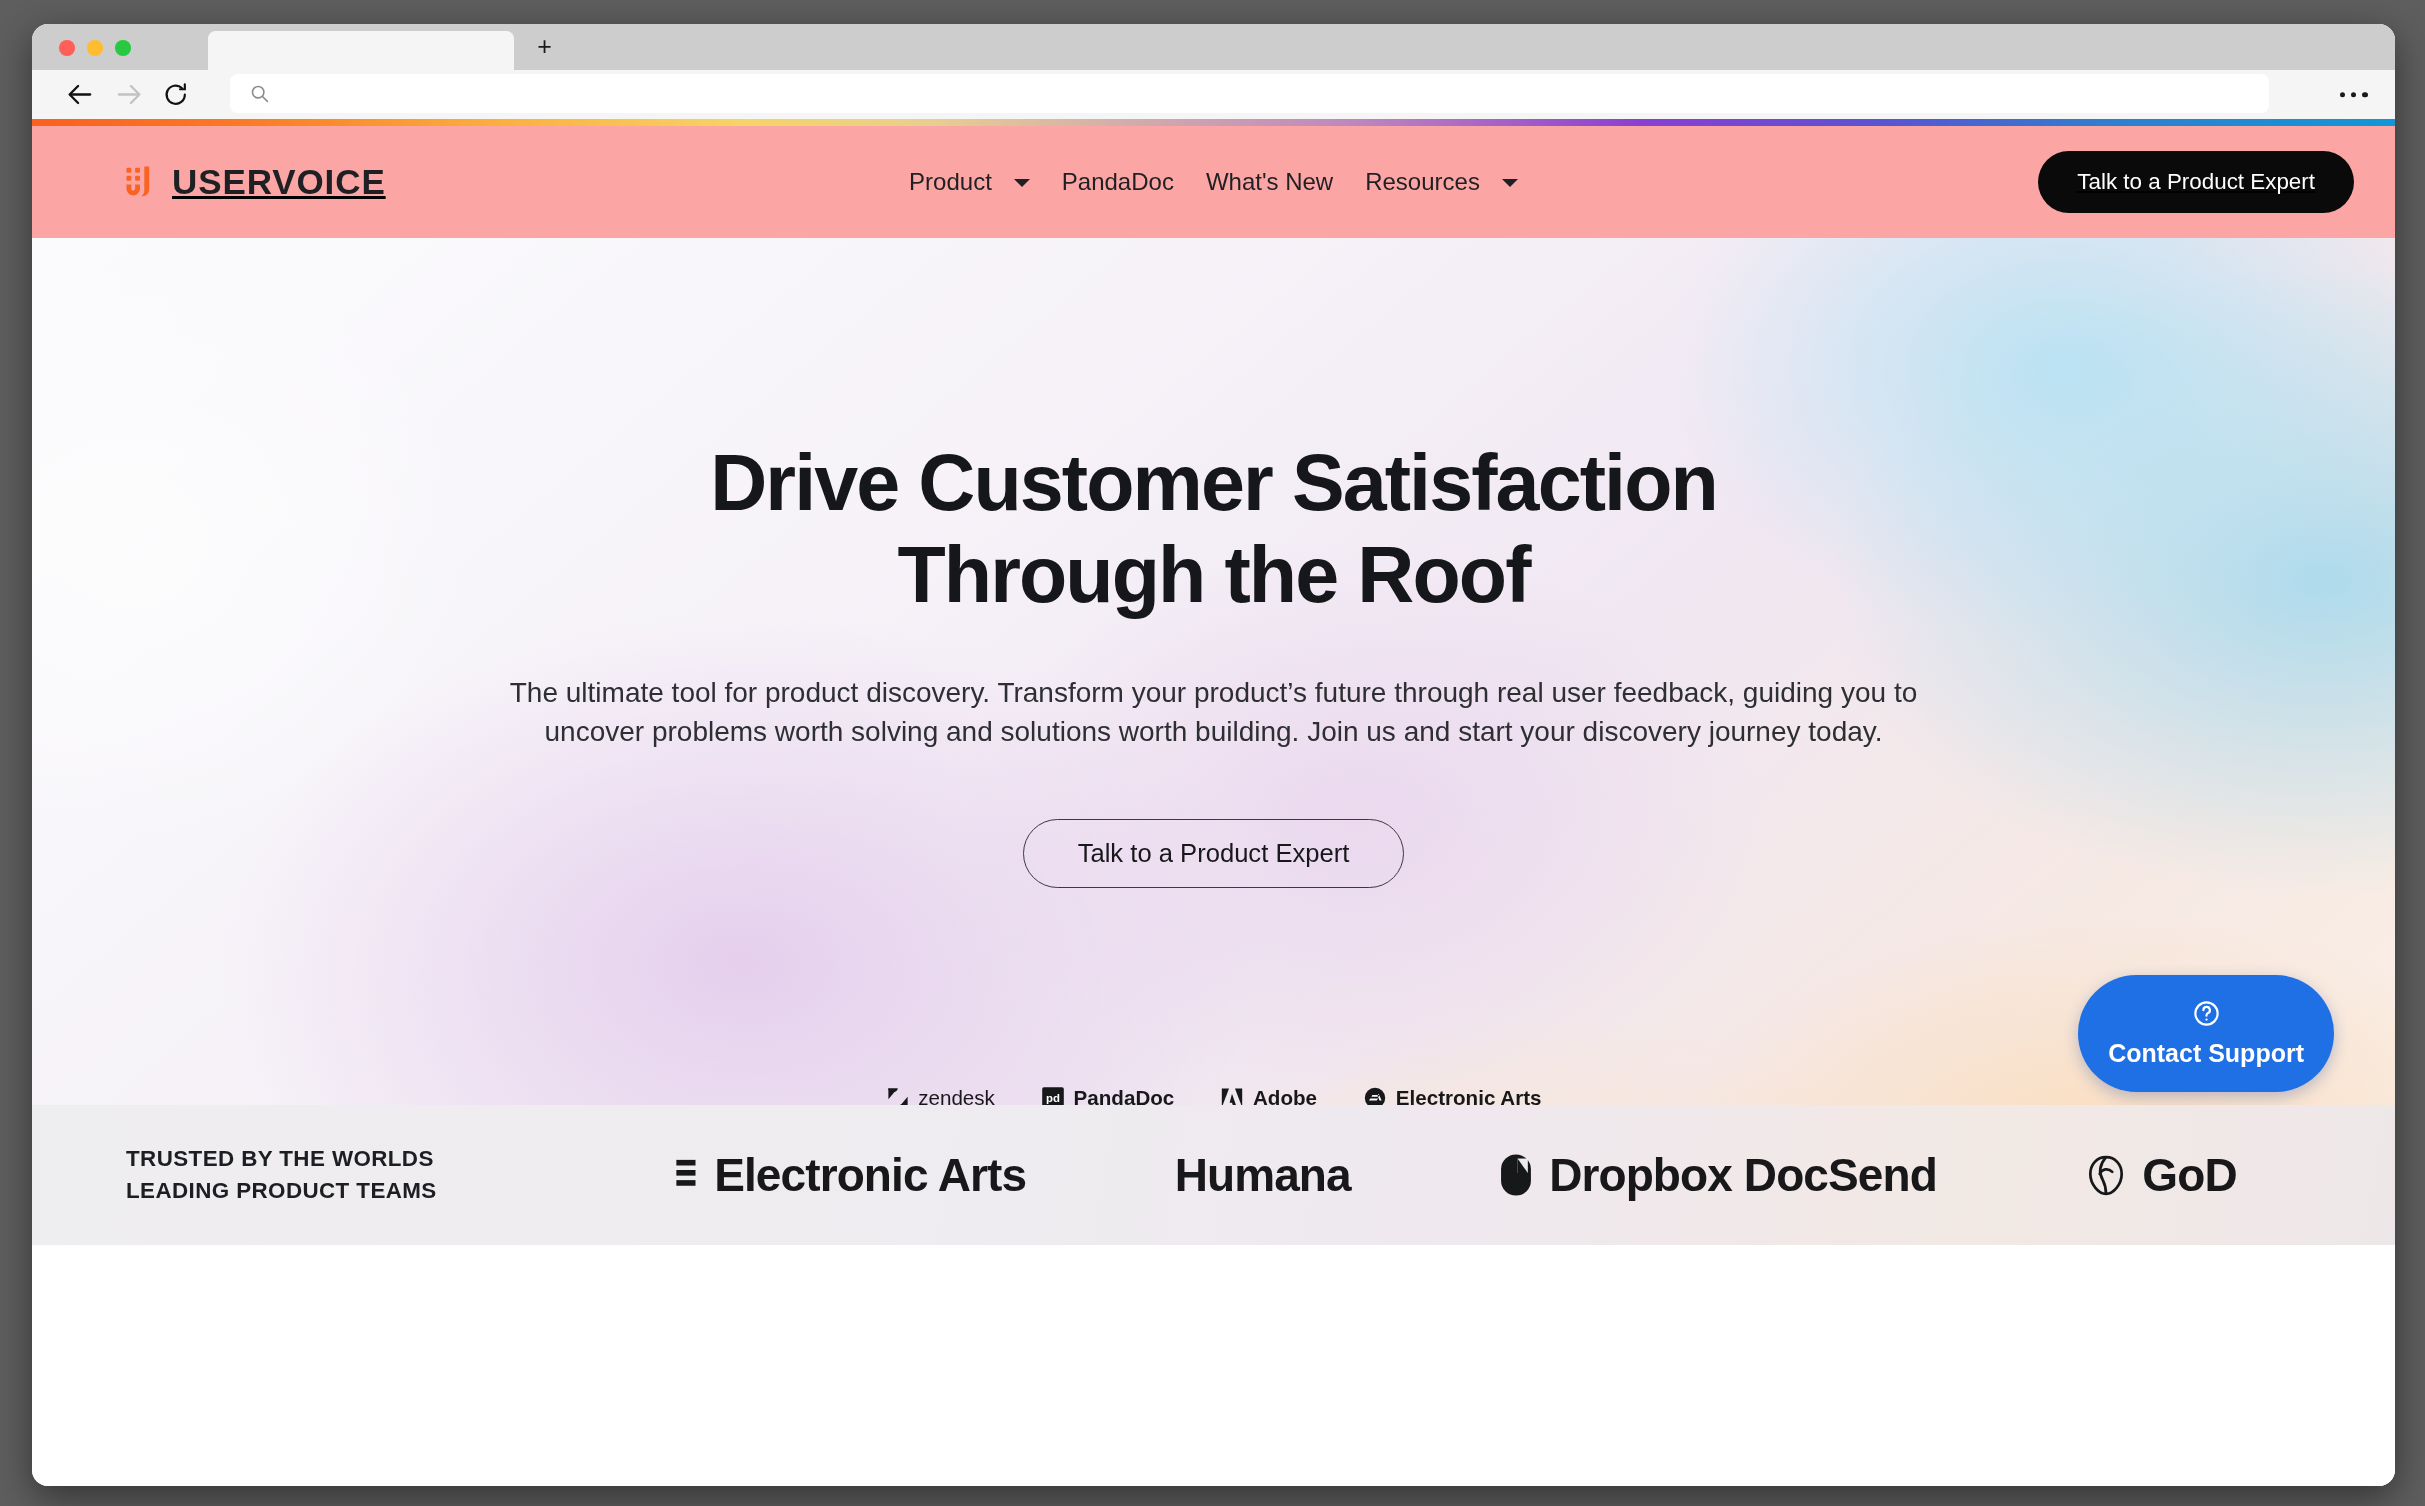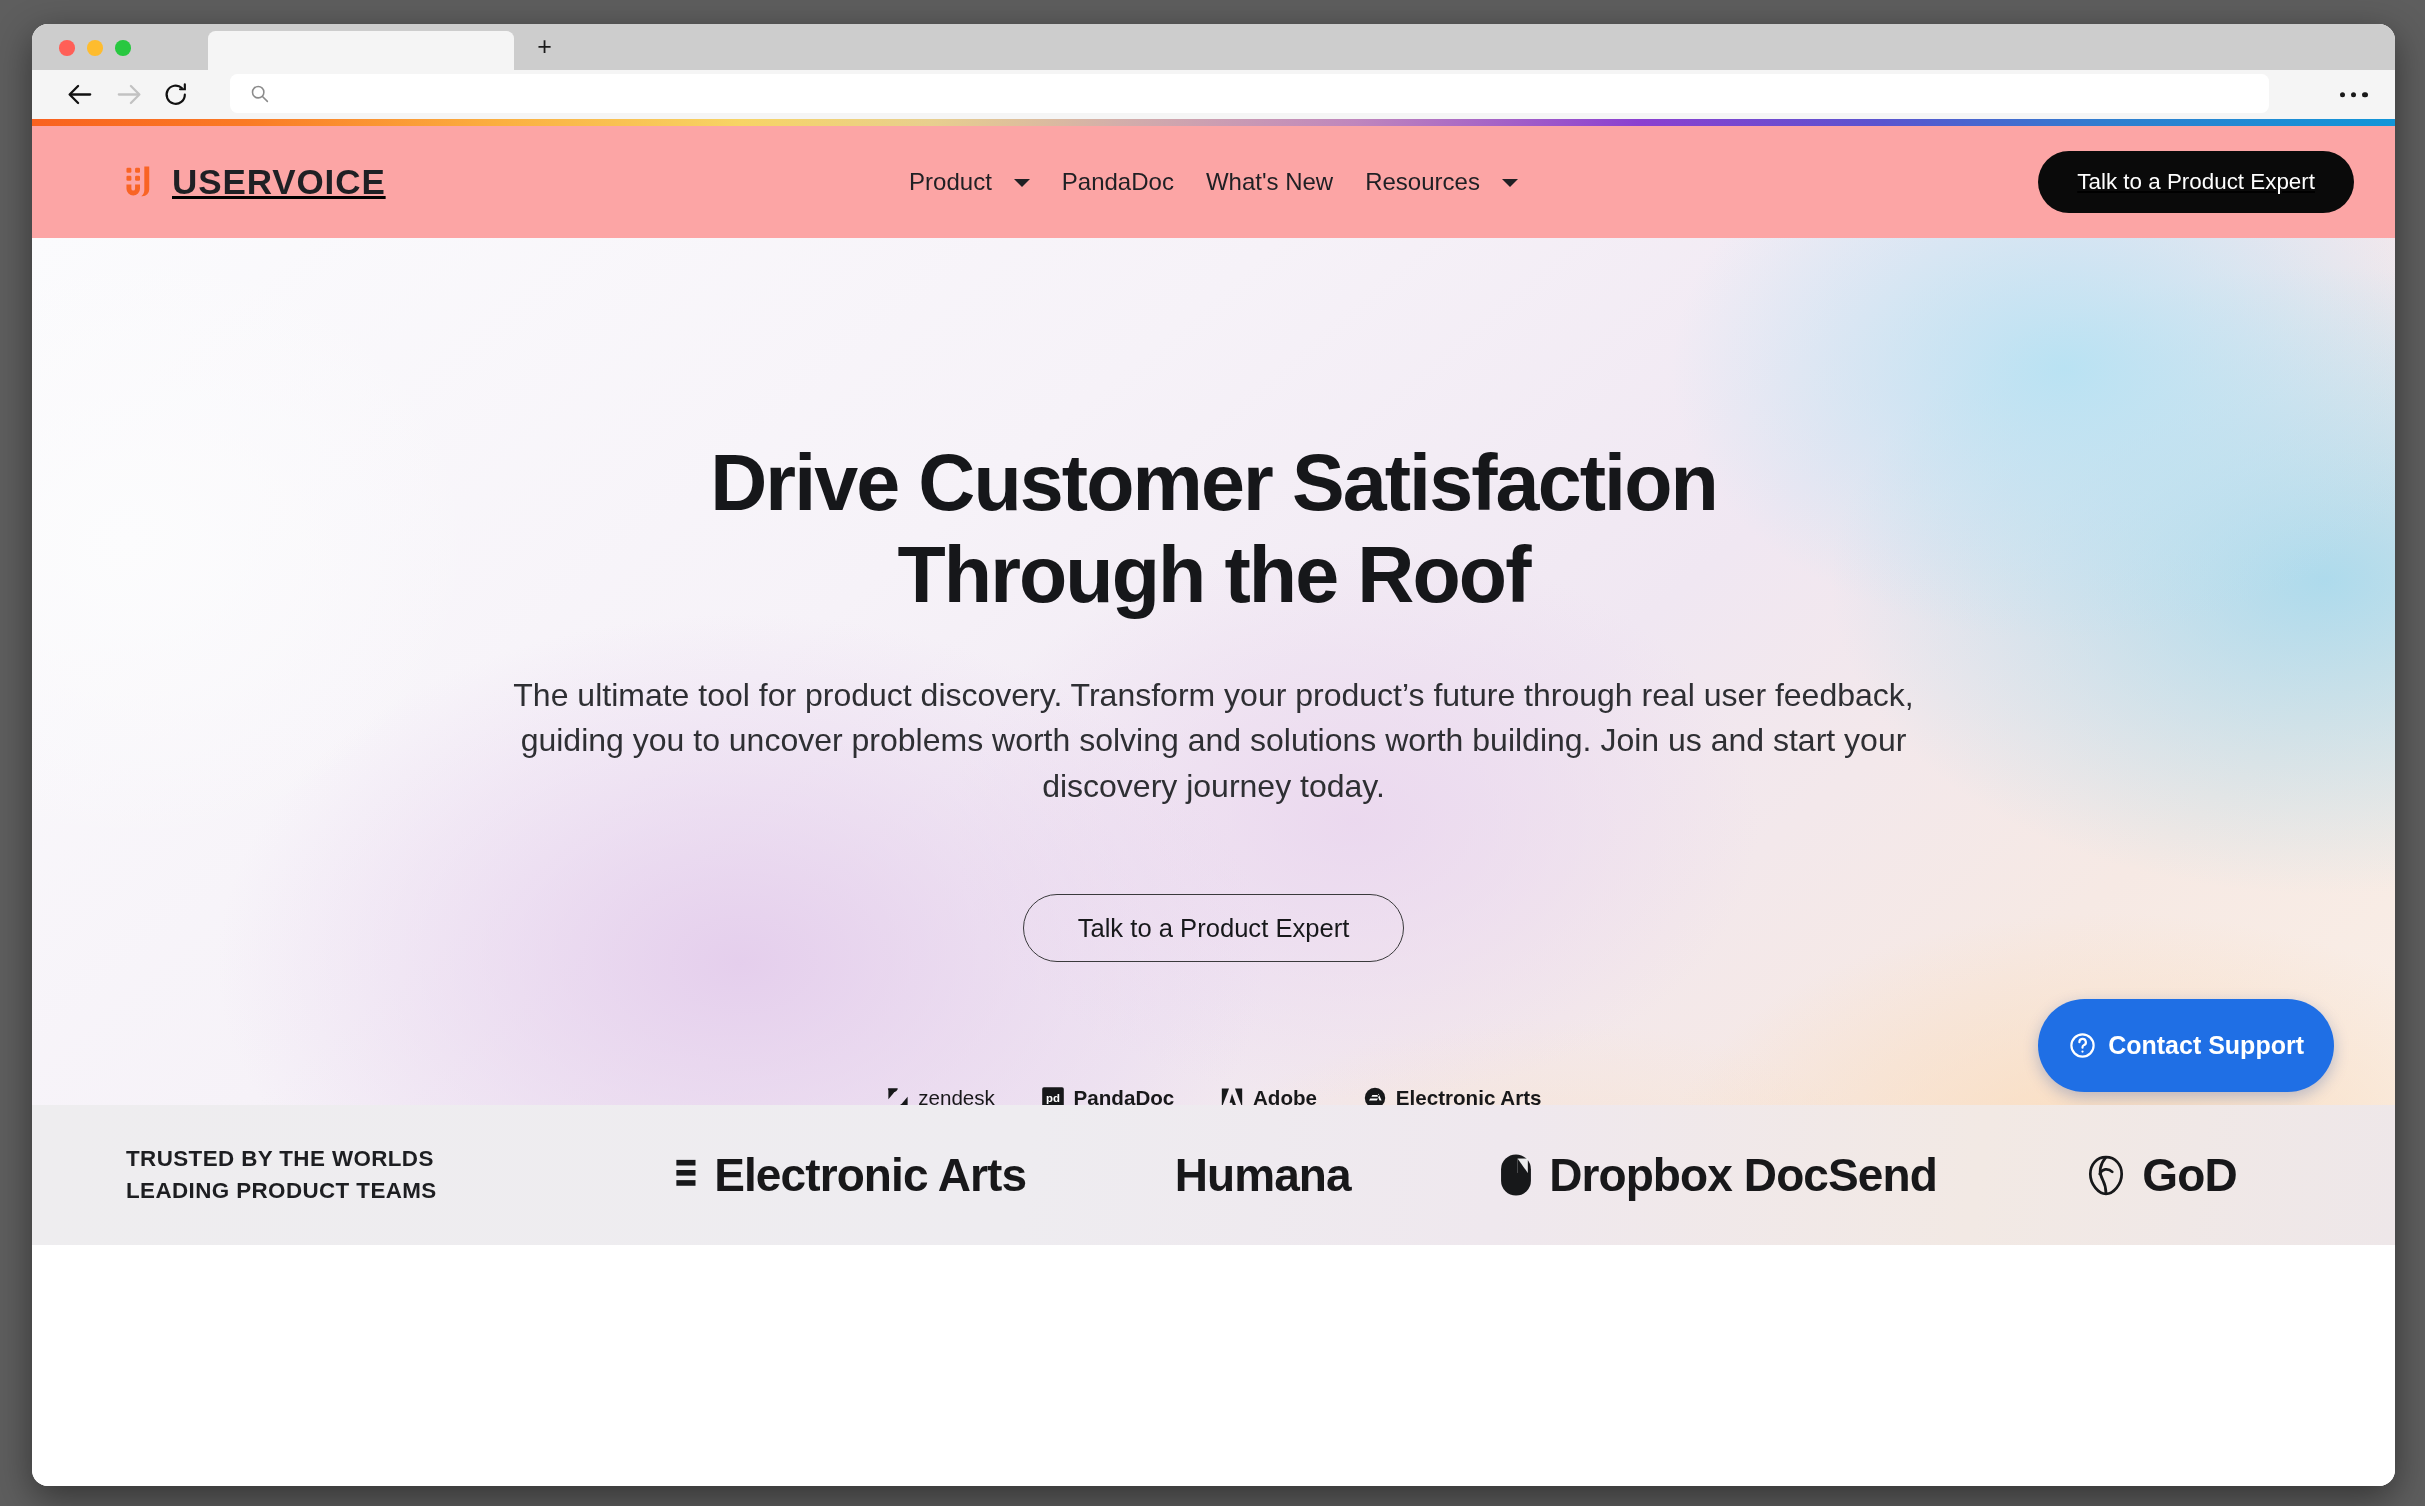--- a/index.html
+++ b/index.html
@@ -234,23 +234,23 @@
   #hero-title {
     font-size: 79px;
     line-height: 1.17;
     font-weight: 700;
     letter-spacing: -1.9px;
     color: #16171a;
     max-width: 1534px;
     margin: 15px auto;
   }
   #hero-sub {
-    margin: 51px auto 18px;
+    margin: 51px auto 0;
     max-width: 1484px;
-    font-size: 32px;
+    font-size: 28px;
     line-height: 1.42;
     color: #2e2f33;
     font-weight: 400;
   }
   #hero-cta {
     margin-top: 67px;
     display: inline-block;
     padding: 18.7px 54px;
     border: 1.9px solid #3a3a3c;
     border-radius: 62px;
@@ -288,29 +288,30 @@
   .hero-logo.bold { font-weight: 700; }
 
   
   #contact-support {
     position: absolute;
     right: 61px;
     bottom: 153px;
     background: #1f6fe5;
     color: #ffffff;
     border-radius: 62px;
-    padding: 32px 30px;
+    padding: 24px 30px;
     display: flex;
     align-items: center;
     gap: 11px;
     font-size: 25px;
     font-weight: 700;
     box-shadow: 0 5px 15px rgba(20,70,160,0.28);
     border: none;
     font-family: inherit;
+    flex-direction: column;
   }
 
   
   #trust-band {
     position: absolute;
     left: 0; right: 0; bottom: 0;
     height: 140px;
     background: linear-gradient(100deg, #eeedef 0%, #eeecf0 42%, #efe8ee 62%, #f2e9e4 82%, #eee7e9 100%);
     display: flex;
     align-items: center;

